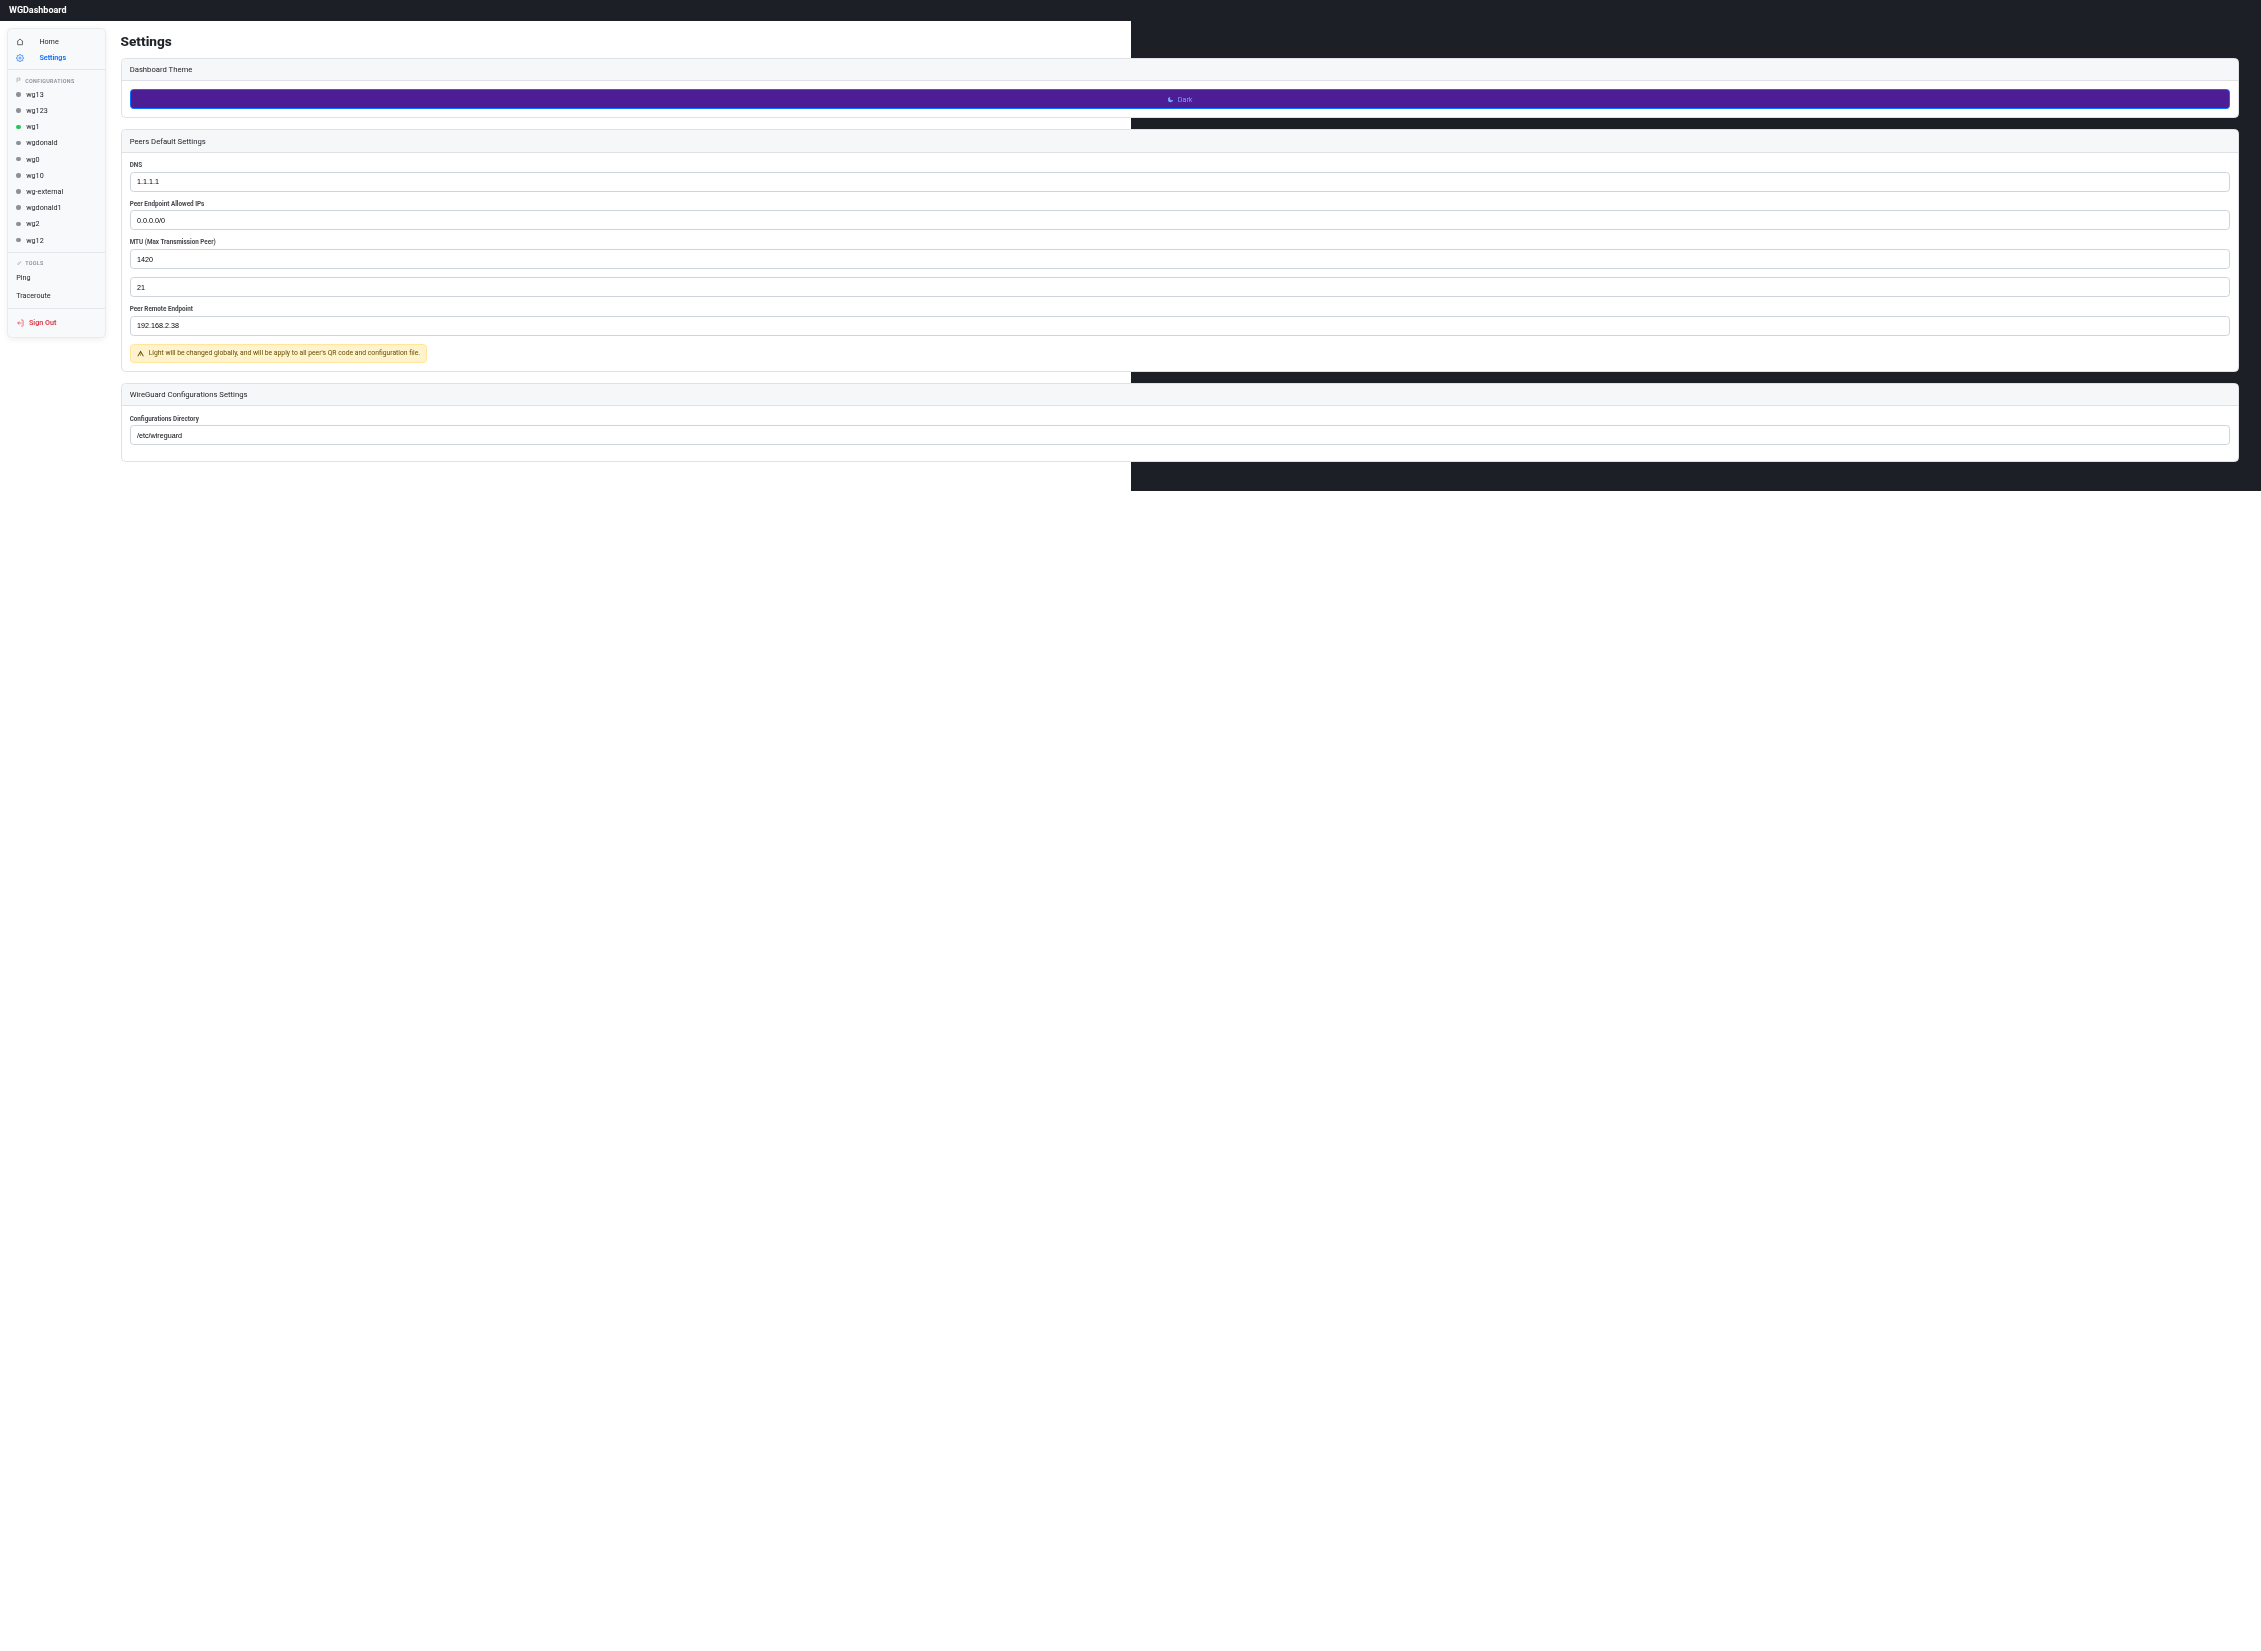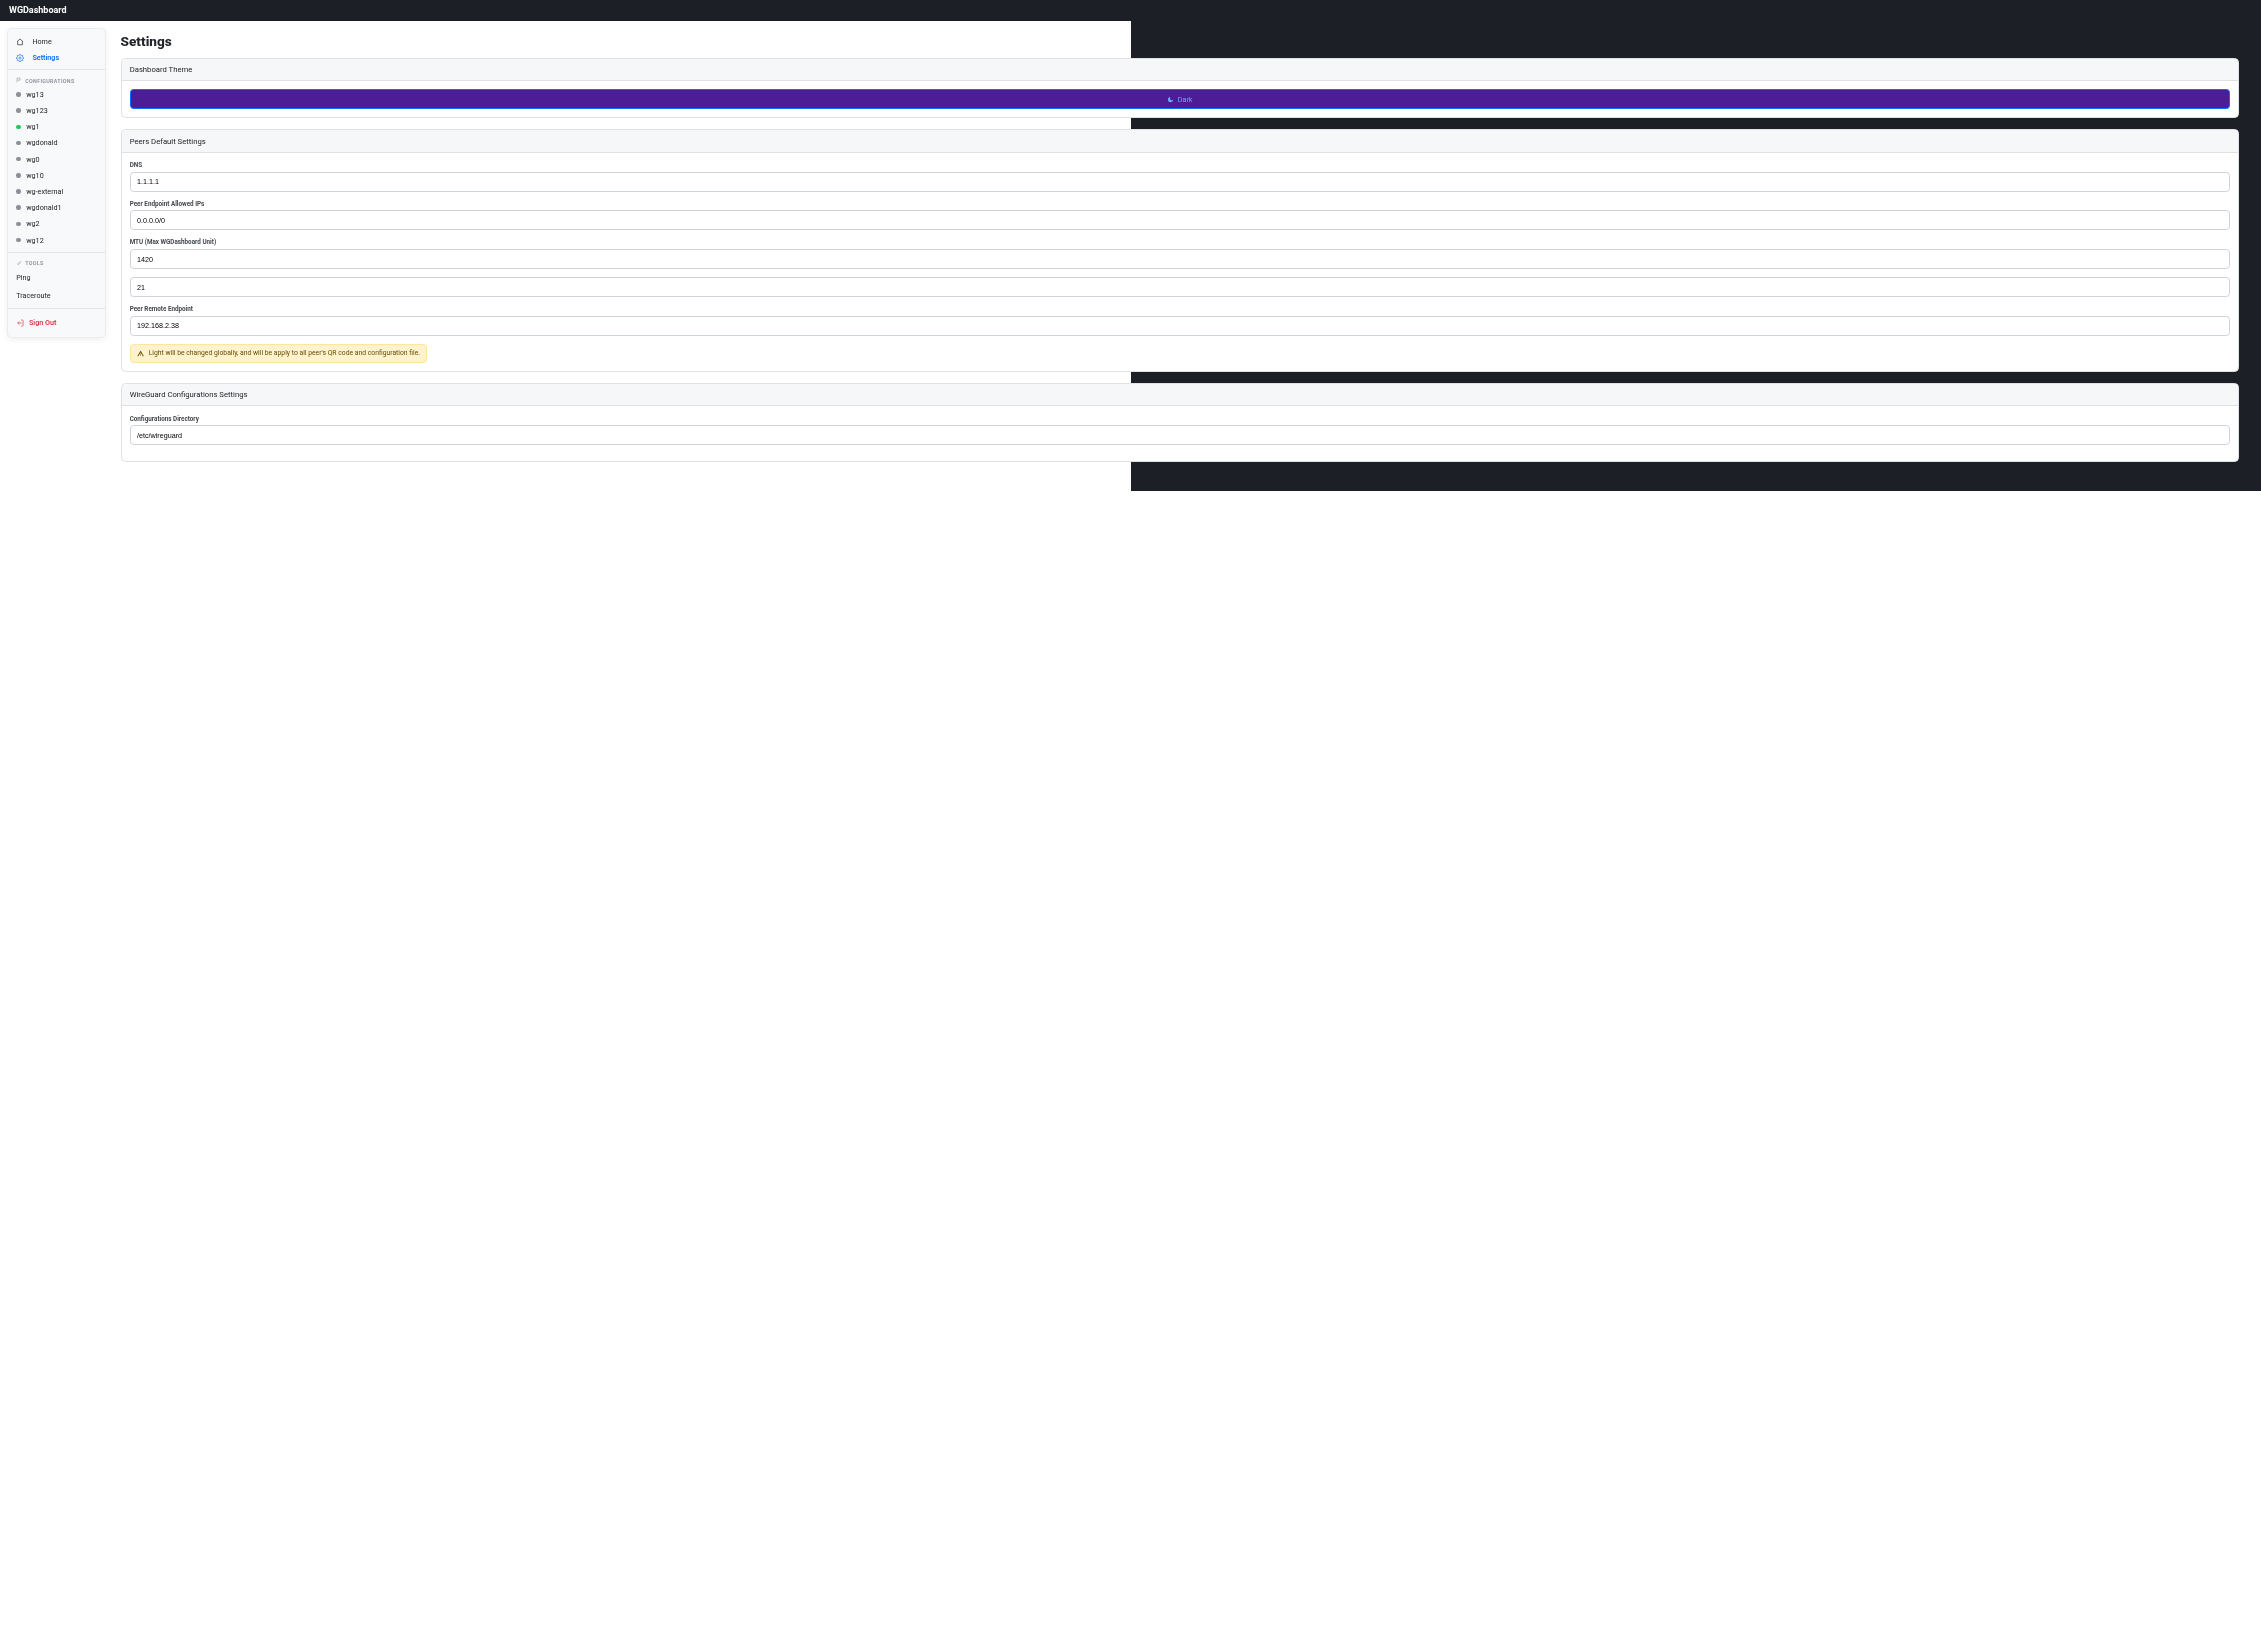--- a/index.html
+++ b/index.html
@@ -28,21 +28,21 @@
       background: #f8f9fa;
       border: 0.5px solid #e9ecef;
       border-radius: 4.5px;
       padding: 4.5px 0;
       box-shadow: 0 1.8px 6.3px rgba(0,0,0,0.06);
       align-self: flex-start;
     }
     .side-link {
       display: flex;
       align-items: center;
-      gap: 8px;
+      gap: 15px;
       padding: 3.6px 8.1px;
       font-size: 7.2px;
       cursor: pointer;
       color: #212529;
     }
     .side-link.active { color: #0d6efd; font-weight: 600; }
     .side-link svg { width: 8.1px; height: 8.1px; }
     .side-hr { border: none; border-top: 0.5px solid #e3e5e8; margin: 3.6px 0; }
     .side-section-title {
       display: flex;
@@ -256,21 +256,21 @@
       <div class="card-body">
         <div class="form-group">
           <label class="form-label">DNS</label>
           <input class="form-input" value="1.1.1.1" style="">
         </div>
         <div class="form-group">
           <label class="form-label">Peer Endpoint Allowed IPs</label>
           <input class="form-input" value="0.0.0.0/0" style="">
         </div>
         <div class="form-group">
-          <label class="form-label">MTU (Max WGDashboard Unit)</label>
+          <label class="form-label">MTU (Max Transmission Peer)</label>
           <input class="form-input" value="1420" style="">
         </div>
         <div class="form-group">
           <input class="form-input" value="21" style="">
         </div>
         <div class="form-group">
           <label class="form-label">Peer Remote Endpoint</label>
           <input class="form-input" value="192.168.2.38" style="">
         </div>
         <div class="alert">

